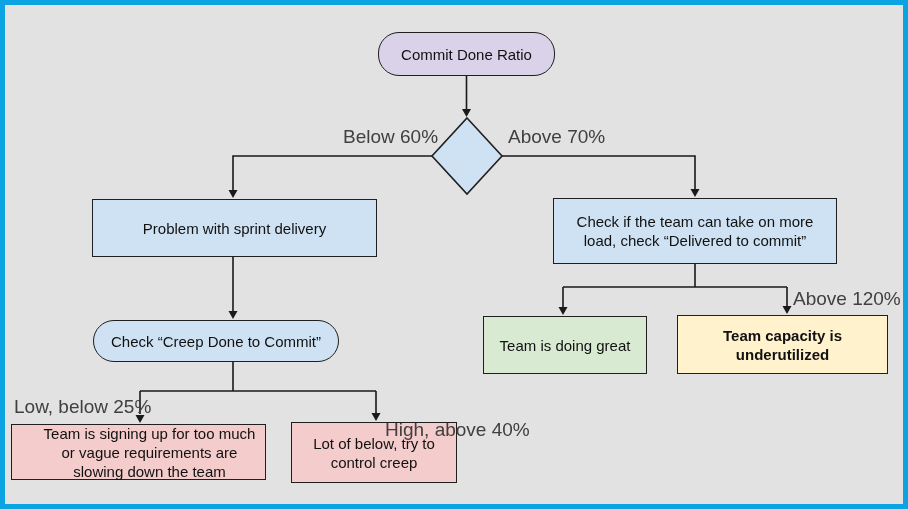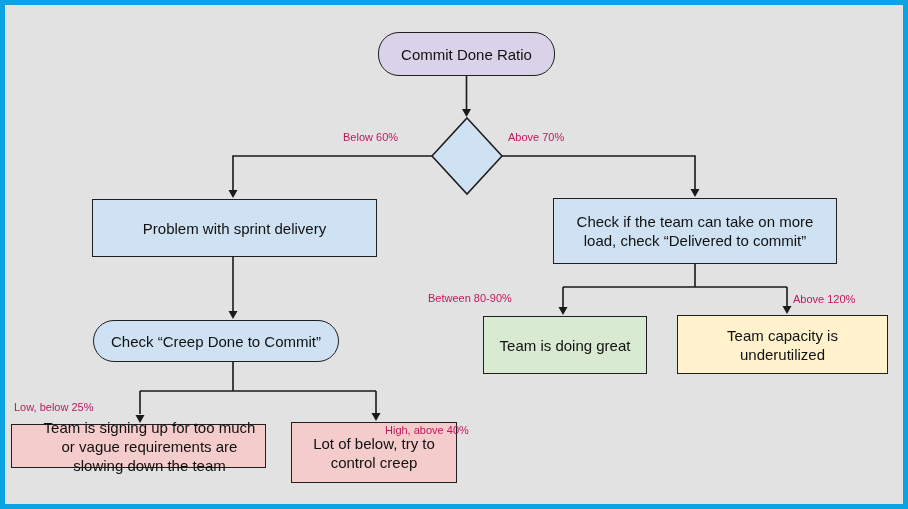--- a/index.html
+++ b/index.html
@@ -38,35 +38,35 @@
     z-index: 2;
   }
   .rounded { border-radius: 21px; }
   .fill-lavender { background: #d9d2e9; }
   .fill-blue     { background: #cfe2f3; }
   .fill-pink     { background: #f4cccc; }
   .fill-green    { background: #d9ead3; }
   .fill-yellow   { background: #fff2cc; }
   .edge-label {
     position: absolute;
-    color: #be185d;
-    font-size: 11px;
+    color: #404040;
+    font-size: 19px;
     line-height: 18px;
     white-space: nowrap;
     z-index: 3;
   }
   
   #node-root        { left: 378px; top: 32px;  width: 177px; height: 44px; }
   #node-problem     { left: 92px;  top: 199px; width: 285px; height: 58px; }
   #node-check-load  { left: 553px; top: 198px; width: 284px; height: 66px; }
   #node-check-creep { left: 93px;  top: 320px; width: 246px; height: 42px; }
-  #node-too-much    { left: 11px;  top: 424px; width: 255px; height: 44px; padding-left: 28px; }
+  #node-too-much    { left: 11px;  top: 424px; width: 255px; height: 56px; padding-left: 28px; }
   #node-lot-creep   { left: 291px; top: 422px; width: 166px; height: 61px; }
   #node-great       { left: 483px; top: 316px; width: 164px; height: 58px; }
-  #node-underutil   { left: 677px; top: 315px; width: 211px; height: 59px; }
+  #node-underutil   { left: 677px; top: 315px; width: 211px; height: 59px; font-weight: bold; }
   
   #label-below-60   { left: 343px; top: 128px; }
   #label-above-70   { left: 508px; top: 128px; }
   #label-between    { left: 428px; top: 289px; }
   #label-above-120  { left: 793px; top: 290px; }
   #label-low-25     { left: 14px;  top: 398px; }
   #label-high-40    { left: 385px; top: 421px; }
 </style>
 </head>
 <body>
@@ -115,20 +115,19 @@
   <div id="node-lot-creep" class="node fill-pink">Lot of below, try to control creep</div>
 
   <div id="node-great" class="node fill-green">Team is doing great</div>
 
   <div id="node-underutil" class="node fill-yellow">Team capacity is underutilized</div>
 
   <div id="label-below-60" class="edge-label">Below 60%</div>
 
   <div id="label-above-70" class="edge-label">Above 70%</div>
 
-  <div id="label-between" class="edge-label">Between 80-90%</div>
 
   <div id="label-above-120" class="edge-label">Above 120%</div>
 
   <div id="label-low-25" class="edge-label">Low, below 25%</div>
 
   <div id="label-high-40" class="edge-label">High, above 40%</div>
 </div>
 
 </body></html>

